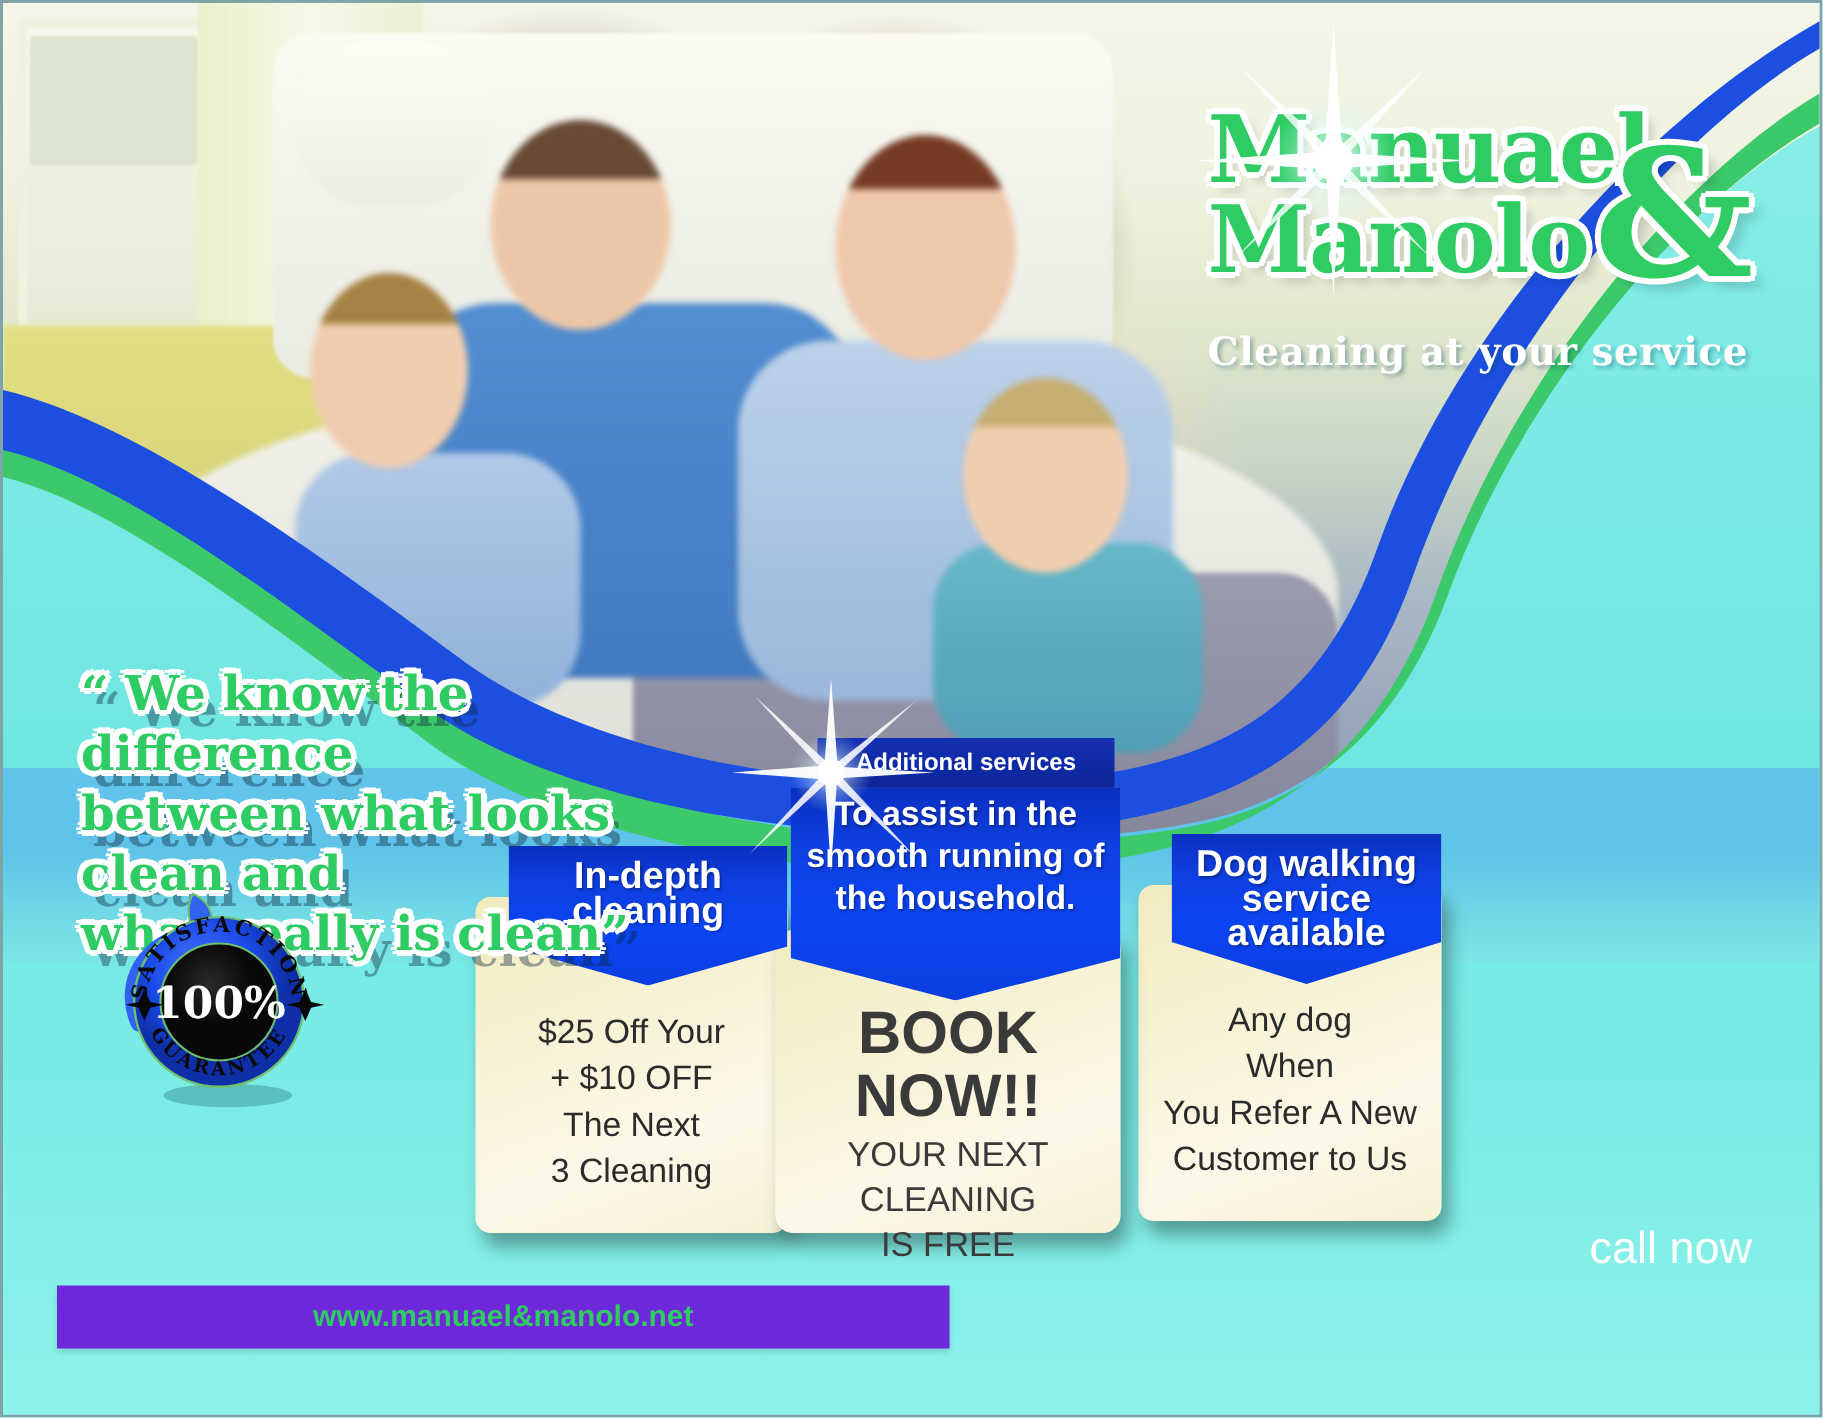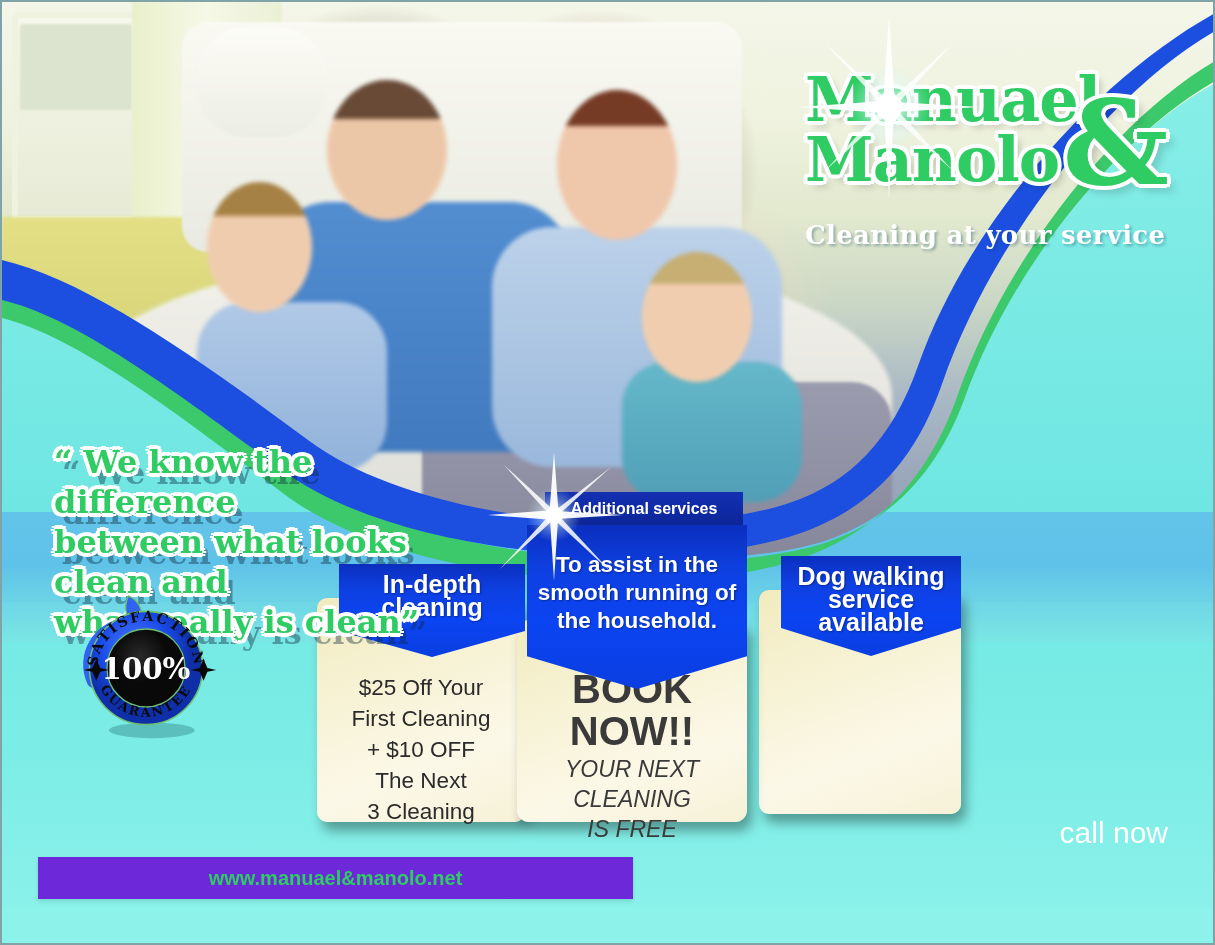--- a/index.html
+++ b/index.html
@@ -125,25 +125,25 @@
   #card-3{left:452px;top:64px;width:202px;height:258px;}
   
   #card-2{left:210px;top:0px;width:230px;height:330px;}
   #card-2 .card-body{top:128px;border-radius:12px;}
   #card-2 .card-topstrip{position:absolute;left:28px;right:4px;top:0;height:33px;
     background:linear-gradient(180deg,#1430B2 0%,#0F2AA6 55%,#0D2596 100%);
     display:flex;align-items:center;justify-content:center;z-index:4;}
   #card-2 .card-topstrip span{color:#fff;font-weight:700;font-size:16px;}
   #card-2 .card-banner{left:10px;right:0;top:33px;min-height:112px;
     clip-path:polygon(0 0,100% 0,100% 80%,50% 100%,0 80%);
-    padding:26px 8px 26px;}
+    padding:4px 8px 26px;}
   #card-2 .card-banner span{font-size:22.5px;line-height:28px;}
   #card-2 .card-text{top:176px;}
   .book-now{display:block;font-size:40px;line-height:42px;font-weight:700;color:#3a3a3a;margin-bottom:2px;}
-  .book-sub{display:block;font-size:23px;line-height:30px;color:#3a3a3a;font-style:italic;}
+  .book-sub{display:block;font-size:23px;line-height:30px;color:#3a3a3a;}
 
   
   .contact-bar{position:absolute;left:36px;top:855px;width:595px;height:42px;
     background:#6d28d9;display:flex;align-items:center;justify-content:center;gap:14px;z-index:7;
     box-shadow:0 2px 4px rgba(0,0,0,.12);}
   .contact-bar span{color:#2ECC63;font-size:20px;font-weight:700;}
   .callnow{position:absolute;right:45px;top:814px;color:#fff;font-size:30px;
     font-weight:400;text-align:right;width:400px;z-index:7;}
   .phone{position:absolute;right:42px;top:848px;color:#fff;font-size:54px;
     font-weight:400;letter-spacing:0px;text-align:right;width:520px;z-index:7;
@@ -264,31 +264,36 @@
 
   <div class="cards">
 
     <div class="card" id="card-1">
       <div class="card-body"></div>
       <div class="card-banner">
         <span>In-depth cleaning</span>
       </div>
       <div class="card-text">
         <div>$25 Off Your</div>
-        <div>First Cleaning</div>
         <div>+ $10 OFF</div>
         <div>The Next</div>
         <div>3 Cleaning</div>
       </div>
     </div>
 
     <div class="card" id="card-3">
       <div class="card-body"></div>
       <div class="card-banner">
         <span>Dog walking service available</span>
+      </div>
+      <div class="card-text">
+        <div>Any dog</div>
+        <div>When</div>
+        <div>You Refer A New</div>
+        <div>Customer to Us</div>
       </div>
     </div>
 
     <div class="card" id="card-2">
       <div class="card-body"></div>
       <div class="card-topstrip">
         <span>Additional services</span>
       </div>
       <div class="card-banner">
         <span>To assist in the smooth running of the household.</span>

